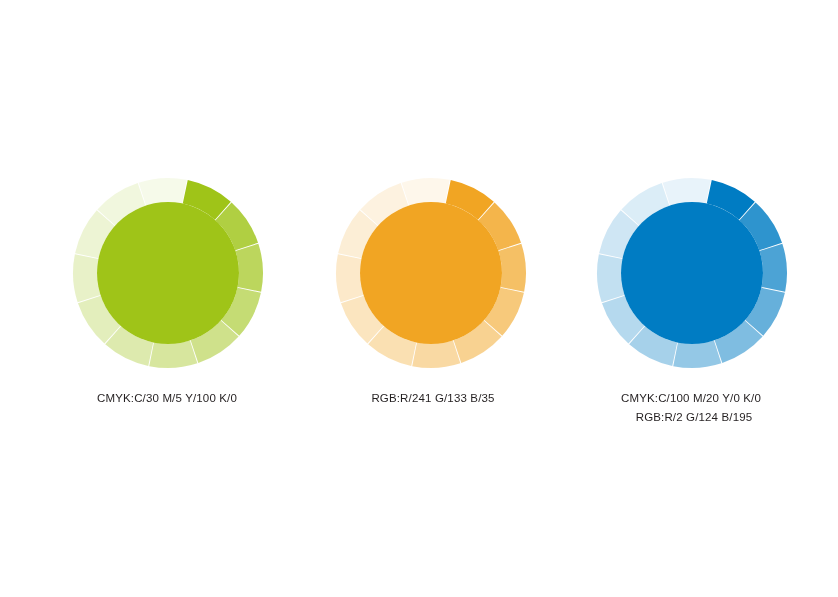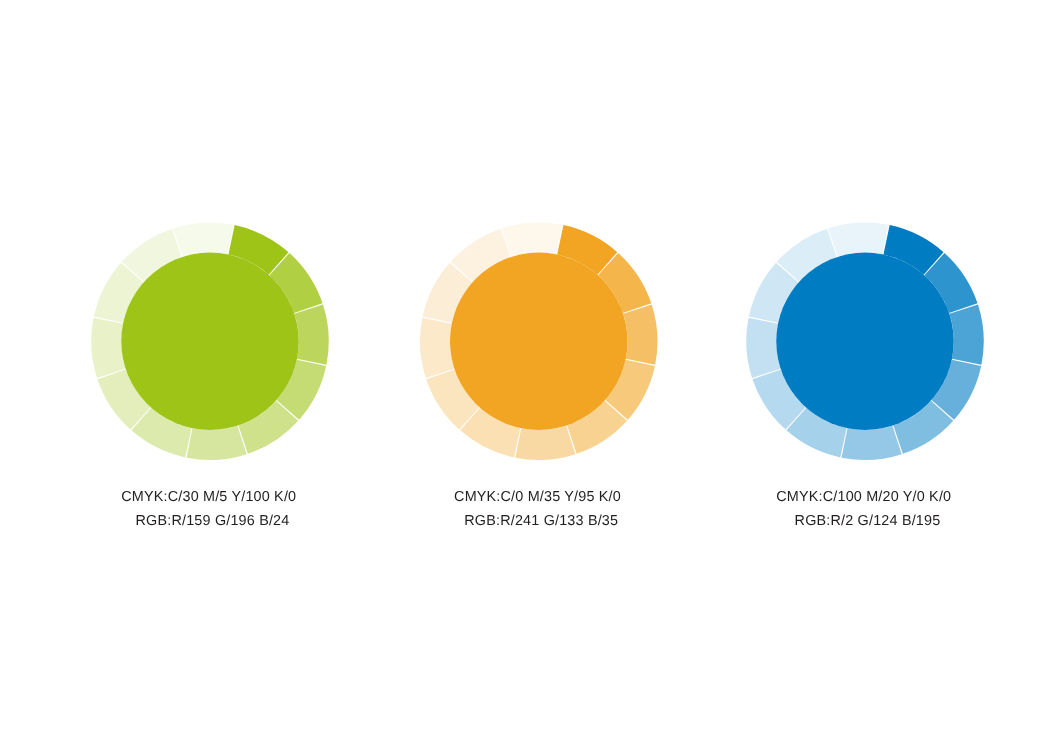--- a/index.html
+++ b/index.html
@@ -77,21 +77,20 @@
             <path d="M 5.649630951960418 125.35661446562001 A 95 95 0 0 1 2.874238410936414 77.22255266398307 L 26.400746601857733 81.96632883308207 A 71 71 0 0 0 28.474987343044106 117.94020660062128 Z" fill="#9fc418" fill-opacity="0.24"></path>
             <path d="M 3.0759779302884596 76.24838937231289 A 95 95 0 0 1 24.73944838510633 33.175372794253086 L 42.74211405623736 49.046857562020726 A 71 71 0 0 0 26.551520347899796 81.2382699519391 Z" fill="#9fc418" fill-opacity="0.19"></path>
             <path d="M 25.401241579647547 32.432592395908465 A 95 95 0 0 1 65.69886561668332 5.962001049089366 L 73.353889039837 28.70844288931943 A 71 71 0 0 0 43.23671739110501 48.49172694852106 Z" fill="#9fc418" fill-opacity="0.14"></path>
             <path d="M 66.64338553437997 5.649630951960418 A 95 95 0 0 1 114.77744733601689 2.8742384109363996 L 110.03367116691788 26.400746601857733 A 71 71 0 0 0 74.05979339937872 28.474987343044106 Z" fill="#9fc418" fill-opacity="0.09"></path>
           </g>
           <circle cx="96" cy="96" r="71" fill="#9fc418"></circle>
         </svg>
       </div>
       <div class="caption" style="left: 53px; top: 389px; width: 230px;">
         <span class="line line-cmyk">CMYK:C/30  M/5  Y/100  K/0</span>
-        <span class="line line-rgb">RGB:R/159  G/196  B/24</span>
       </div>
       <div class="swatch" style="left: 335px; top: 177px; width: 192px; height: 192px;">
         <svg class="wheel" width="192" height="192" viewBox="0 0 192 192">
           <g>
             <path d="M 115.75161062768714 3.0759779302884738 A 95 95 0 0 1 158.82462720574694 24.739448385106343 L 142.9531424379793 42.74211405623737 A 71 71 0 0 0 110.76173004806093 26.55152034789981 Z" fill="#f1a523" fill-opacity="1"></path>
             <path d="M 159.56740760409153 25.401241579647547 A 95 95 0 0 1 186.03799895091066 65.69886561668336 L 163.29155711068057 73.35388903983704 A 71 71 0 0 0 143.50827305147894 43.23671739110501 Z" fill="#f1a523" fill-opacity="0.82"></path>
             <path d="M 186.35036904803957 66.64338553438 A 95 95 0 0 1 189.1257615890636 114.77744733601699 L 165.59925339814225 110.03367116691797 A 71 71 0 0 0 163.52501265695588 74.05979339937873 Z" fill="#f1a523" fill-opacity="0.7"></path>
             <path d="M 188.92402206971155 115.75161062768714 A 95 95 0 0 1 167.26055161489364 158.82462720574694 L 149.25788594376263 142.9531424379793 A 71 71 0 0 0 165.44847965210022 110.76173004806091 Z" fill="#f1a523" fill-opacity="0.6"></path>
             <path d="M 166.59875842035245 159.56740760409153 A 95 95 0 0 1 126.30113438331664 186.03799895091066 L 118.64611096016296 163.29155711068057 A 71 71 0 0 0 148.763282608895 143.50827305147894 Z" fill="#f1a523" fill-opacity="0.5"></path>
             <path d="M 125.35661446562001 186.35036904803957 A 95 95 0 0 1 77.22255266398301 189.1257615890636 L 81.96632883308204 165.59925339814225 A 71 71 0 0 0 117.94020660062127 163.52501265695588 Z" fill="#f1a523" fill-opacity="0.42"></path>
@@ -99,21 +98,20 @@
             <path d="M 32.432592395908465 166.59875842035245 A 95 95 0 0 1 5.962001049089366 126.30113438331668 L 28.70844288931943 118.64611096016299 A 71 71 0 0 0 48.49172694852106 148.763282608895 Z" fill="#f1a523" fill-opacity="0.29"></path>
             <path d="M 5.649630951960418 125.35661446562001 A 95 95 0 0 1 2.874238410936414 77.22255266398307 L 26.400746601857733 81.96632883308207 A 71 71 0 0 0 28.474987343044106 117.94020660062128 Z" fill="#f1a523" fill-opacity="0.24"></path>
             <path d="M 3.0759779302884596 76.24838937231289 A 95 95 0 0 1 24.73944838510633 33.175372794253086 L 42.74211405623736 49.046857562020726 A 71 71 0 0 0 26.551520347899796 81.2382699519391 Z" fill="#f1a523" fill-opacity="0.19"></path>
             <path d="M 25.401241579647547 32.432592395908465 A 95 95 0 0 1 65.69886561668332 5.962001049089366 L 73.353889039837 28.70844288931943 A 71 71 0 0 0 43.23671739110501 48.49172694852106 Z" fill="#f1a523" fill-opacity="0.14"></path>
             <path d="M 66.64338553437997 5.649630951960418 A 95 95 0 0 1 114.77744733601689 2.8742384109363996 L 110.03367116691788 26.400746601857733 A 71 71 0 0 0 74.05979339937872 28.474987343044106 Z" fill="#f1a523" fill-opacity="0.09"></path>
           </g>
           <circle cx="96" cy="96" r="71" fill="#f1a523"></circle>
         </svg>
       </div>
       <div class="caption" style="left: 316px; top: 389px; width: 230px;">
-        <span class="line line-cmyk">CMYK:C/0  M/35  Y/95  K/0</span>
         <span class="line line-rgb">RGB:R/241  G/133  B/35</span>
       </div>
       <div class="swatch" style="left: 596px; top: 177px; width: 192px; height: 192px;">
         <svg class="wheel" width="192" height="192" viewBox="0 0 192 192">
           <g>
             <path d="M 115.75161062768714 3.0759779302884738 A 95 95 0 0 1 158.82462720574694 24.739448385106343 L 142.9531424379793 42.74211405623737 A 71 71 0 0 0 110.76173004806093 26.55152034789981 Z" fill="#007cc3" fill-opacity="1"></path>
             <path d="M 159.56740760409153 25.401241579647547 A 95 95 0 0 1 186.03799895091066 65.69886561668336 L 163.29155711068057 73.35388903983704 A 71 71 0 0 0 143.50827305147894 43.23671739110501 Z" fill="#007cc3" fill-opacity="0.82"></path>
             <path d="M 186.35036904803957 66.64338553438 A 95 95 0 0 1 189.1257615890636 114.77744733601699 L 165.59925339814225 110.03367116691797 A 71 71 0 0 0 163.52501265695588 74.05979339937873 Z" fill="#007cc3" fill-opacity="0.7"></path>
             <path d="M 188.92402206971155 115.75161062768714 A 95 95 0 0 1 167.26055161489364 158.82462720574694 L 149.25788594376263 142.9531424379793 A 71 71 0 0 0 165.44847965210022 110.76173004806091 Z" fill="#007cc3" fill-opacity="0.6"></path>
             <path d="M 166.59875842035245 159.56740760409153 A 95 95 0 0 1 126.30113438331664 186.03799895091066 L 118.64611096016296 163.29155711068057 A 71 71 0 0 0 148.763282608895 143.50827305147894 Z" fill="#007cc3" fill-opacity="0.5"></path>

